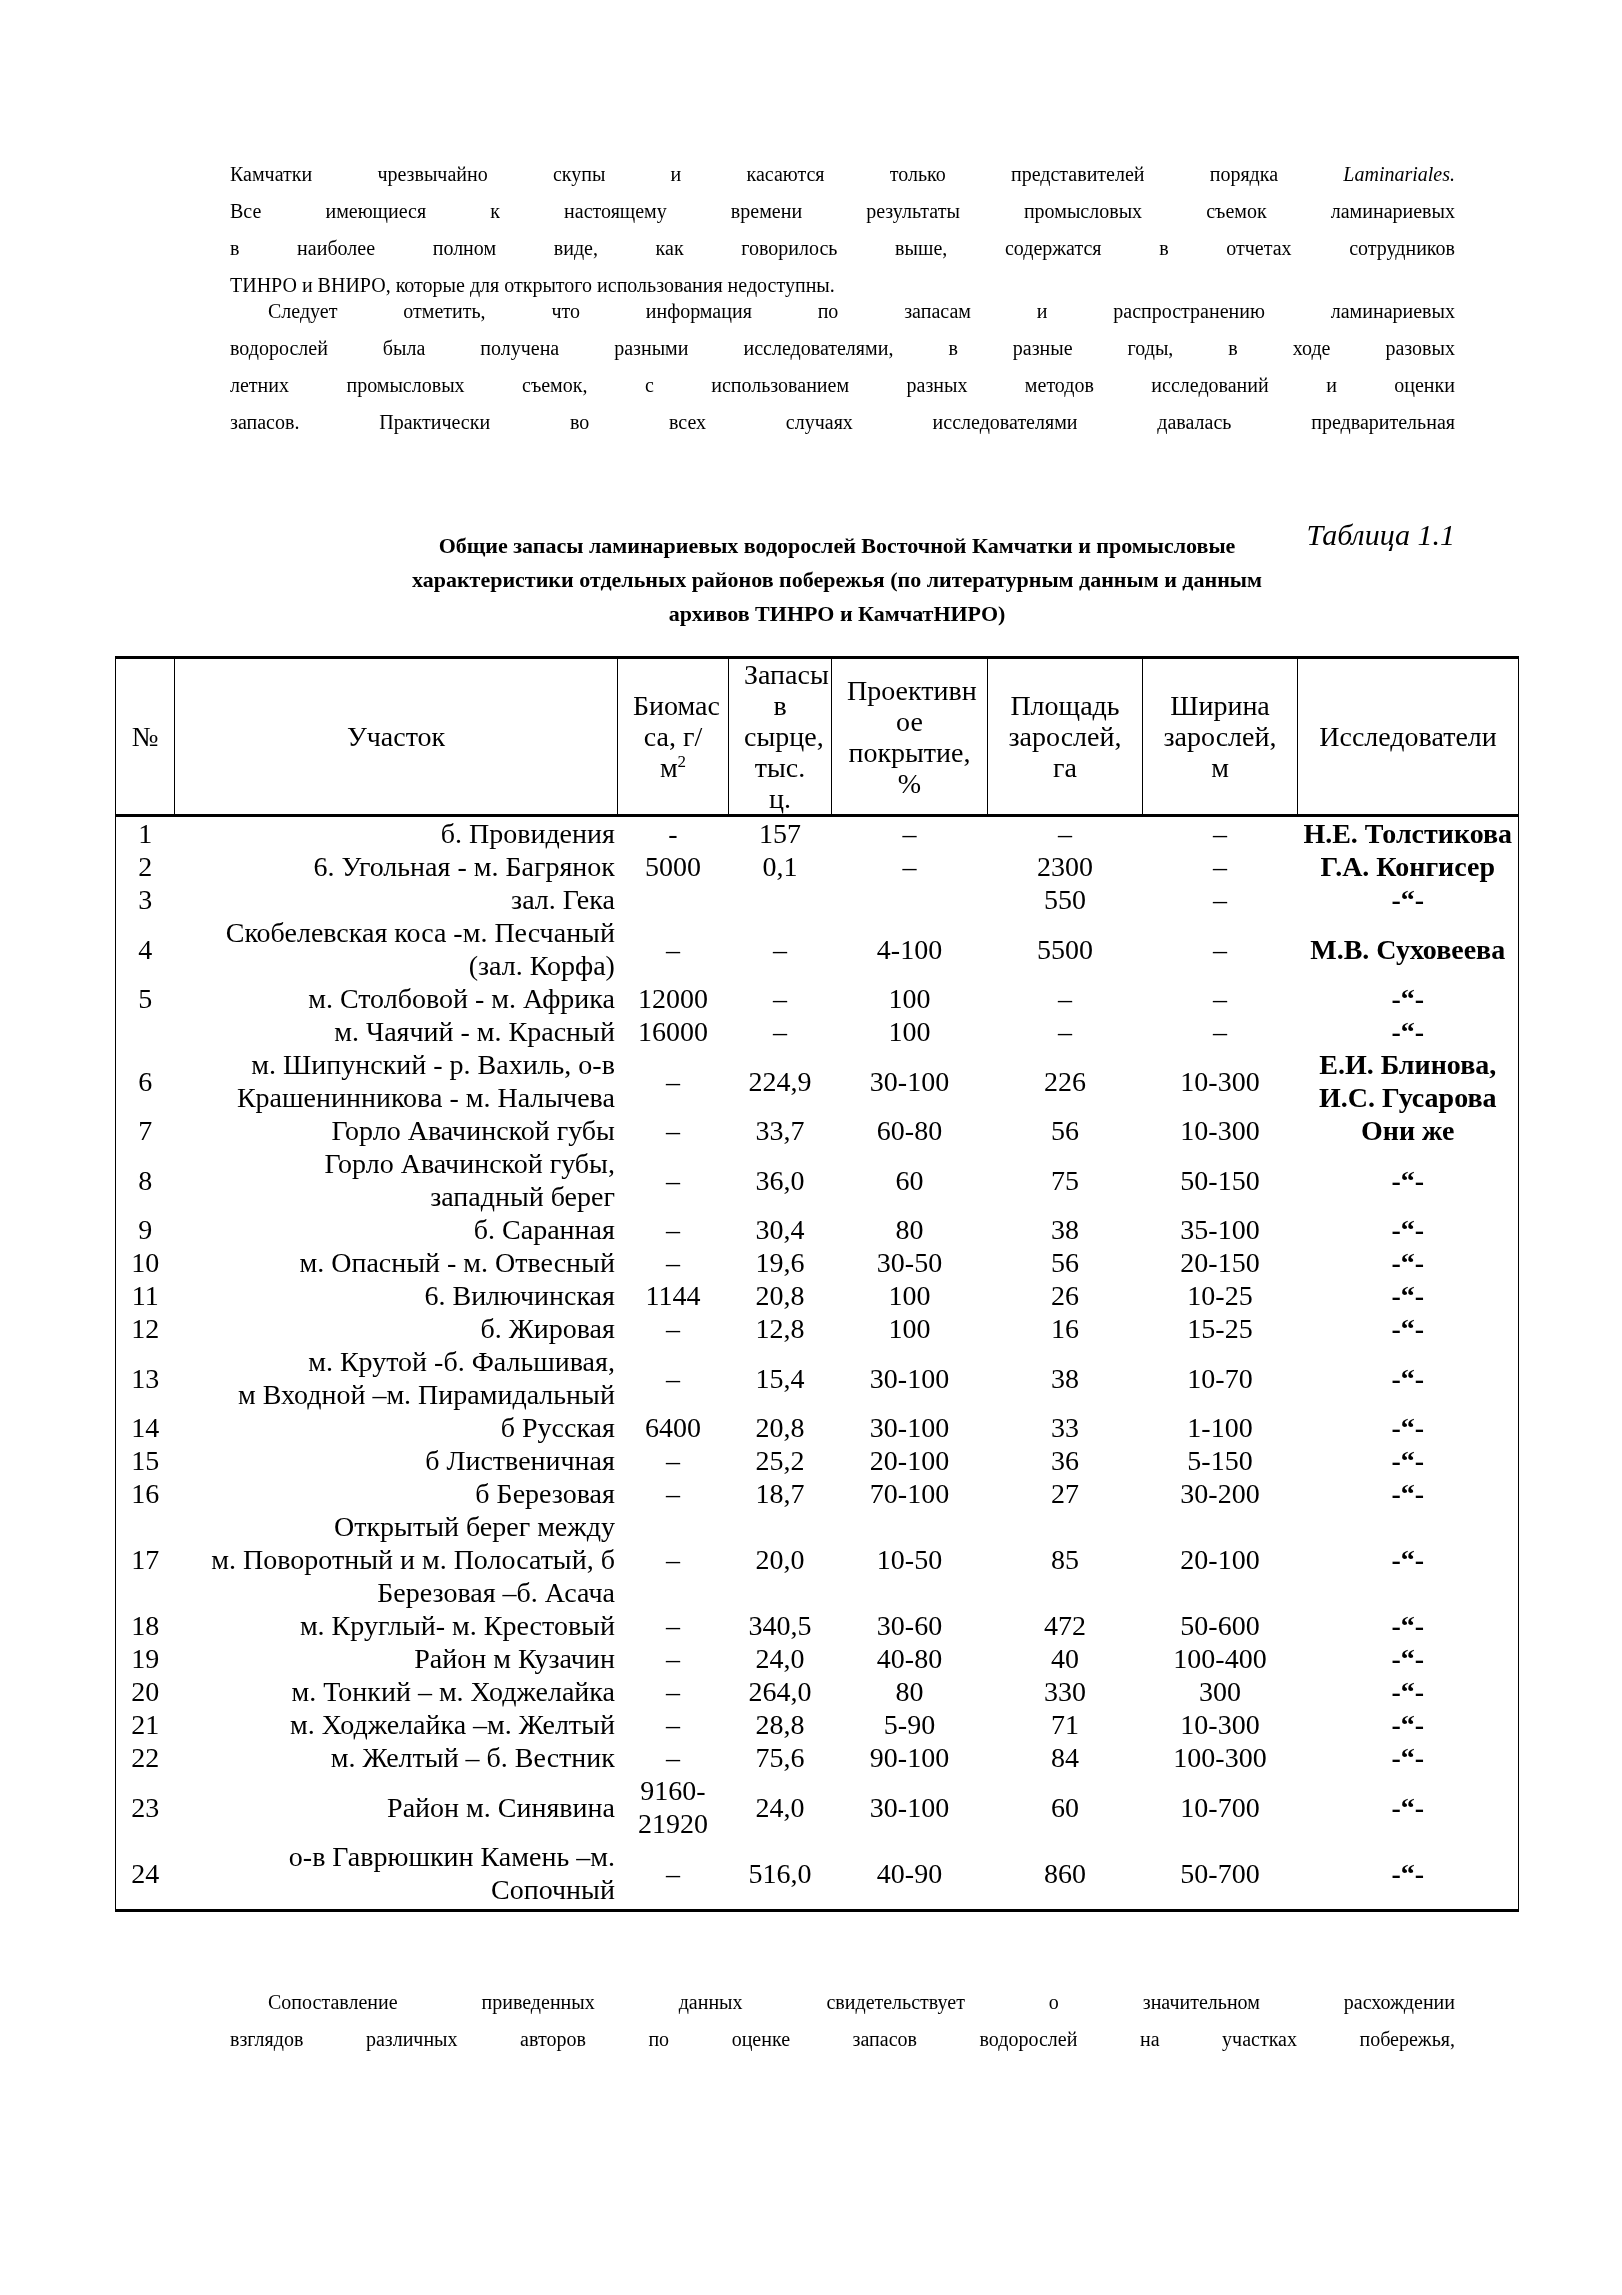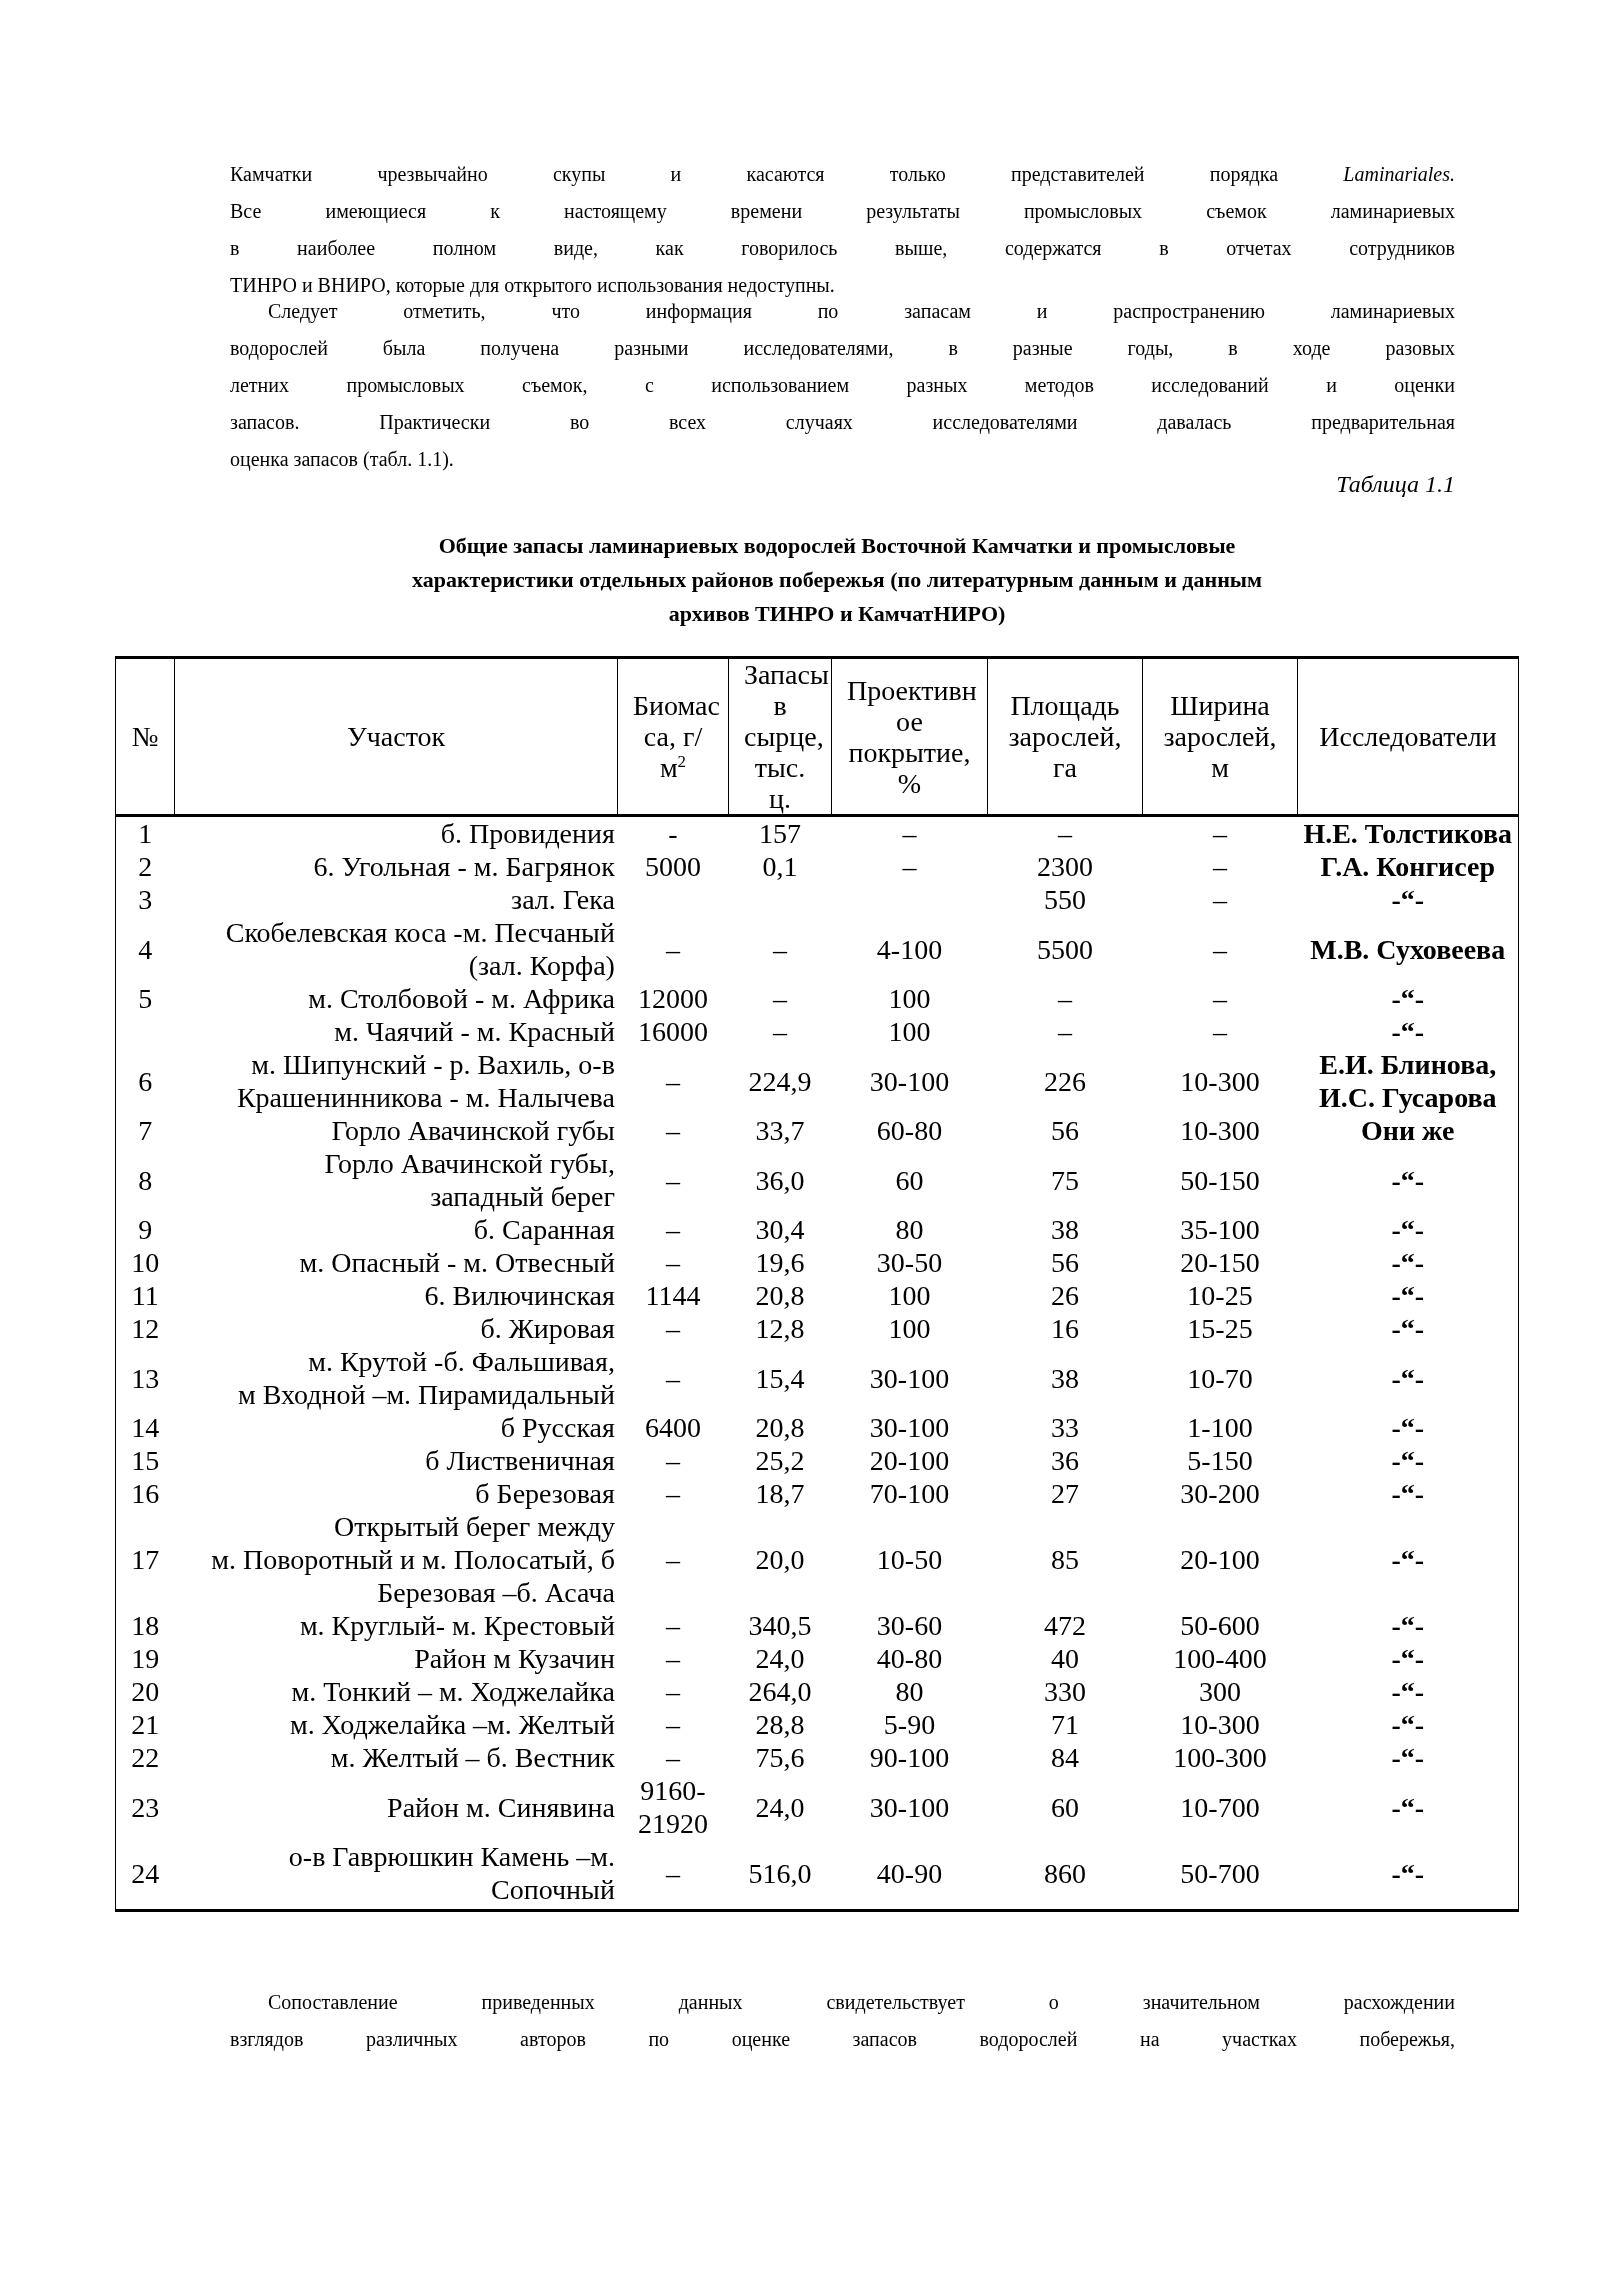--- a/index.html
+++ b/index.html
@@ -4,21 +4,21 @@
 <style>
   html, body { margin:0; padding:0; background:#ffffff; }
   body { width:1623px; height:2295px; position:relative; overflow:hidden;
          font-family:"Liberation Serif", "DejaVu Serif", serif; color:#000; }
   .para { position:absolute; left:230px; width:1225px; font-size:20px; line-height:37px;
           text-align:justify; }
   .para .line { display:block; text-align:justify; text-align-last:justify; white-space:nowrap; }
   .para .line.last { text-align-last:left; }
   .para .indent { padding-left:38px; }
   .italic { font-style:italic; }
-  .caption-label { position:absolute; right:168px; top:471px; font-size:24px; font-style:italic;margin-left:43px; }
+  .caption-label { position:absolute; right:168px; top:518px; font-size:30px; font-style:italic;margin-left:43px; }
   .caption-title { position:absolute; left:222px; width:1230px; top:529px; font-size:22px;
                    font-weight:bold; text-align:center; line-height:34px; }
   table.data { position:absolute; left:115px; top:656px; width:1403px; border-collapse:collapse;
                font-size:28px; line-height:33px; table-layout:fixed; }
   table.data th { font-weight:normal; border:1.3px solid #000; border-top:3.3px solid #000;
                   border-bottom:3.3px solid #000; vertical-align:middle; text-align:center;
                   padding:0 15px; line-height:31px; }
   table.data td { vertical-align:middle; text-align:center; padding:0 2.6px; }
   table.data td.loc { text-align:right; padding-left:5.2px; }
   table.data tbody tr:last-child td { border-bottom:3.3px solid #000; padding-bottom:2.6px; }
@@ -34,21 +34,20 @@
   <span class="line">Все имеющиеся к настоящему времени результаты промысловых съемок ламинариевых</span>
   <span class="line">в наиболее полном виде, как говорилось выше, содержатся в отчетах сотрудников</span>
   <span class="line last">ТИНРО и ВНИРО, которые для открытого использования недоступны.</span>
 </div>
 
 <div class="para" style="top:293px;">
   <span class="line indent">Следует отметить, что информация по запасам и распространению ламинариевых</span>
   <span class="line">водорослей была получена разными исследователями, в разные годы, в ходе разовых</span>
   <span class="line">летних промысловых съемок, с использованием разных методов исследований и оценки</span>
   <span class="line">запасов. Практически во всех случаях исследователями давалась предварительная</span>
-  <span class="line last">оценка запасов (табл. 1.1).</span>
 </div>
 
 <div class="caption-label">Таблица 1.1</div>
 <div class="caption-title">
   <div>Общие запасы ламинариевых водорослей Восточной Камчатки и промысловые</div>
   <div>характеристики отдельных районов побережья (по литературным данным и данным</div>
   <div>архивов ТИНРО и КамчатНИРО)</div>
 </div>
 
 <table class="data">

